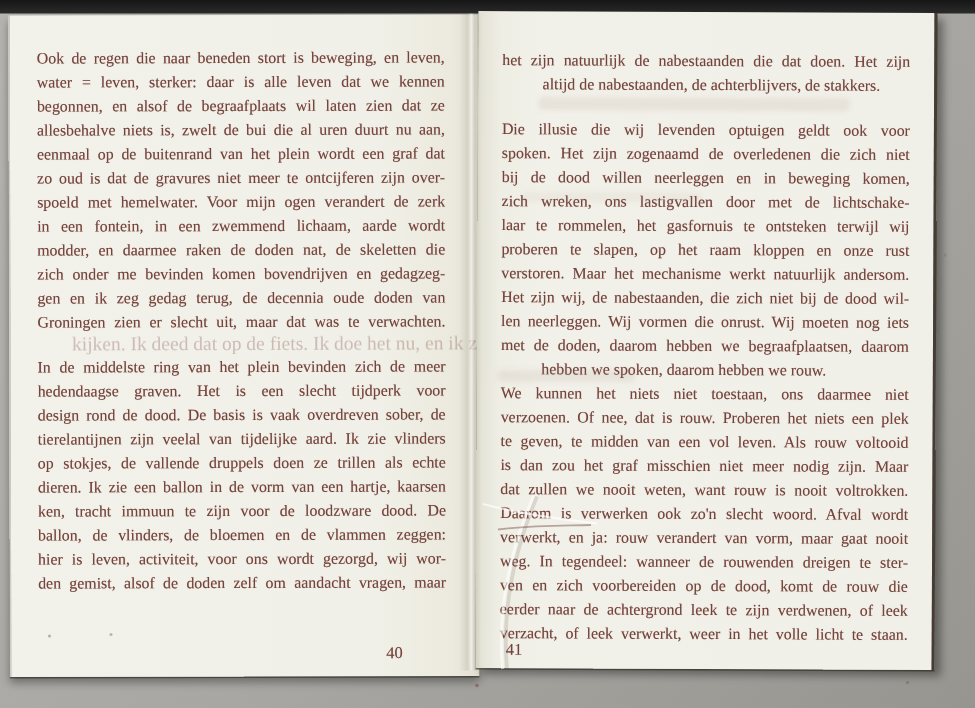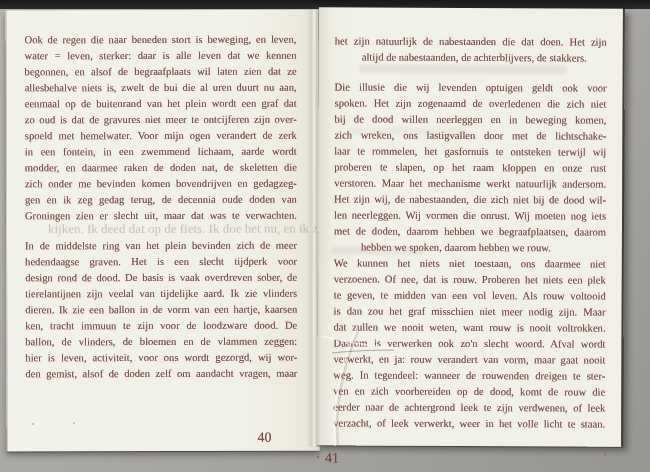--- a/index.html
+++ b/index.html
@@ -46,26 +46,26 @@
   .line {
     height: 16px; line-height: 16px;
     white-space: nowrap;
     text-align: justify;
     text-align-last: justify;
   }
   .line.indent { padding-left: 27px; text-align: left; text-align-last: left; }
   .line.nojust { text-align: left; text-align-last: left; }
   .page-number {
     position: absolute;
-    font-size: 14px; color: #74433b;
+    font-size: 11px; color: #74433b;
     text-shadow: 0 0 0.5px rgba(116,67,59,0.45);
     font-family: Liberation Serif, serif;
   }
   .page-left .page-number { left: 250px; top: 420px; }
-  .page-right .page-number { left: 8px; top: 420px; margin-top: 23px; }
+  .page-right .page-number { left: 20px; top: 420px; }
   .ghost-line {
     position: absolute;
     left: 7px; top: 211px; width: 272px;
     height: 15px; line-height: 15px;
     font-size: 13px;
     color: rgba(142,100,95,0.38);
     filter: blur(0.45px);
     white-space: nowrap;
     text-align: justify; text-align-last: justify; margin-left: 34px;
   }
@@ -110,20 +110,21 @@
         <div class="line">modder, en daarmee raken de doden nat, de skeletten die</div>
         <div class="line">zich onder me bevinden komen bovendrijven en gedagzeg-</div>
         <div class="line">gen en ik zeg gedag terug, de decennia oude doden van</div>
         <div class="line">Groningen zien er slecht uit, maar dat was te verwachten.</div>
       </div>
       <div class="para">
         <div class="line">In de middelste ring van het plein bevinden zich de meer</div>
         <div class="line">hedendaagse graven. Het is een slecht tijdperk voor</div>
         <div class="line">design rond de dood. De basis is vaak overdreven sober, de</div>
         <div class="line">tierelantijnen zijn veelal van tijdelijke aard. Ik zie vlinders</div>
+        <div class="line">op stokjes, de vallende druppels doen ze trillen als echte</div>
         <div class="line">dieren. Ik zie een ballon in de vorm van een hartje, kaarsen</div>
         <div class="line">ken, tracht immuun te zijn voor de loodzware dood. De</div>
         <div class="line">ballon, de vlinders, de bloemen en de vlammen zeggen:</div>
         <div class="line">hier is leven, activiteit, voor ons wordt gezorgd, wij wor-</div>
         <div class="line">den gemist, alsof de doden zelf om aandacht vragen, maar</div>
       </div>
     </div>
   <div class="ghost-line">kijken. Ik deed dat op de fiets. Ik doe het nu, en ik zie</div>
   <div class="page-number">40</div>
 </div>

